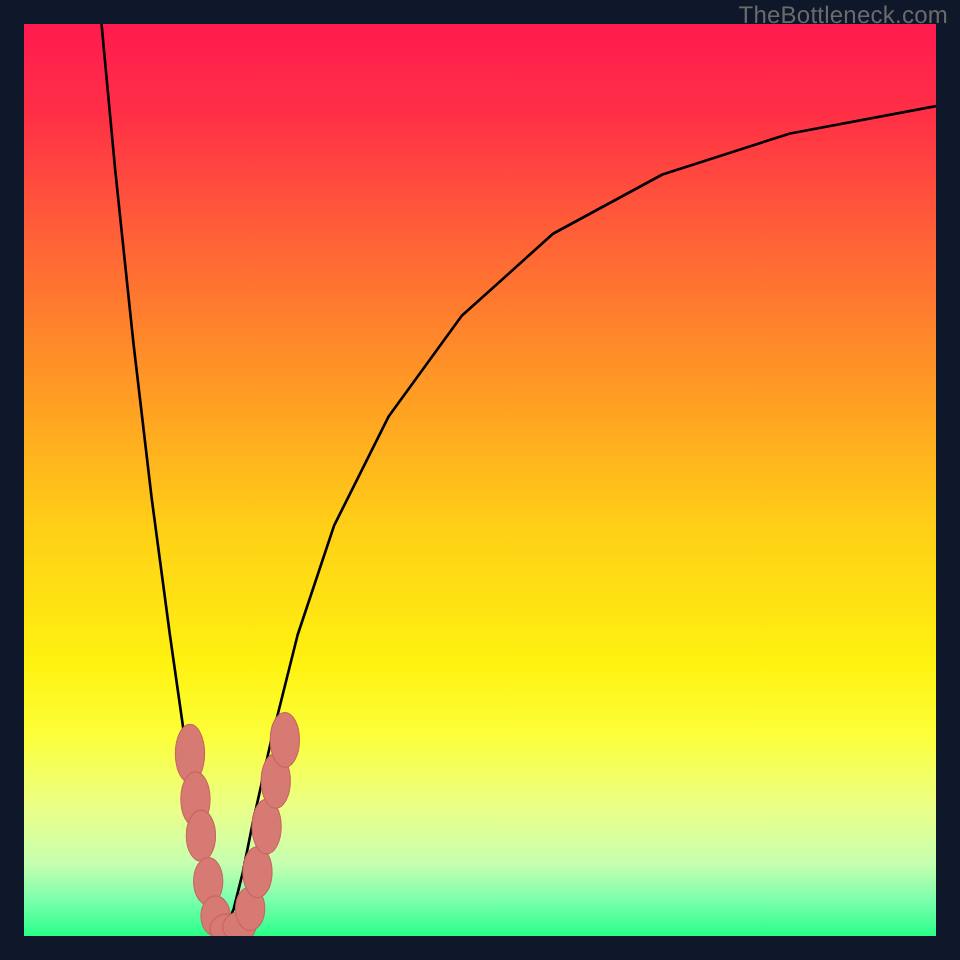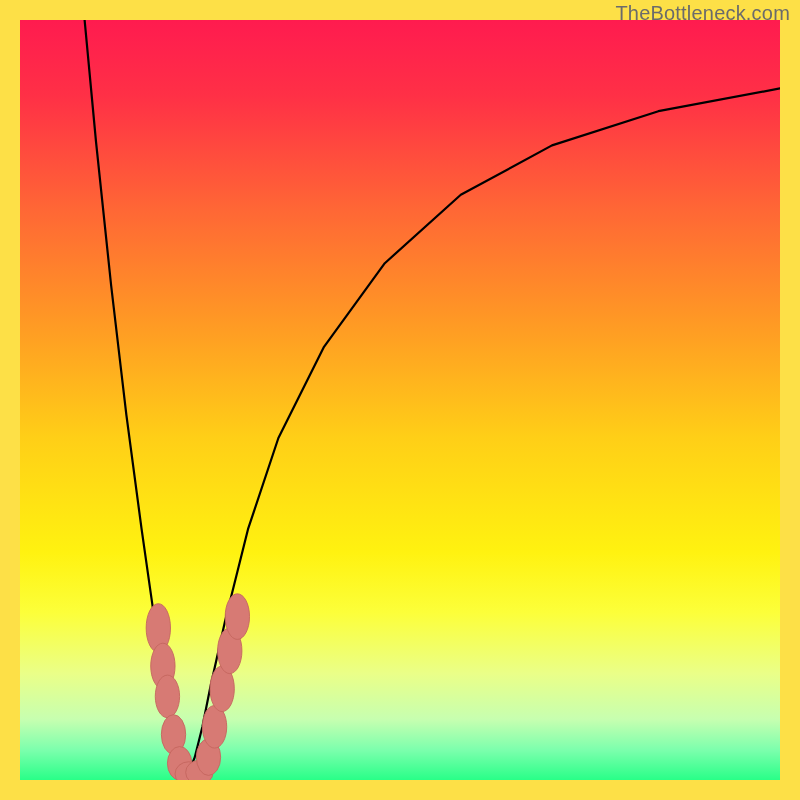--- a/index.html
+++ b/index.html
@@ -10,21 +10,21 @@
     overflow: hidden;
     background: #000;
     font-family: Arial, Helvetica, sans-serif;
   }
   .frame {
     position: absolute;
     top: 0;
     left: 0;
     width: 800px;
     height: 800px;
-    background: #fde047;
+    background: #0f172a;
   }
   .plot {
     position: absolute;
     top: 20px;
     left: 20px;
     width: 760px;
     height: 760px;
     overflow: hidden;
   }
   .gradient {

